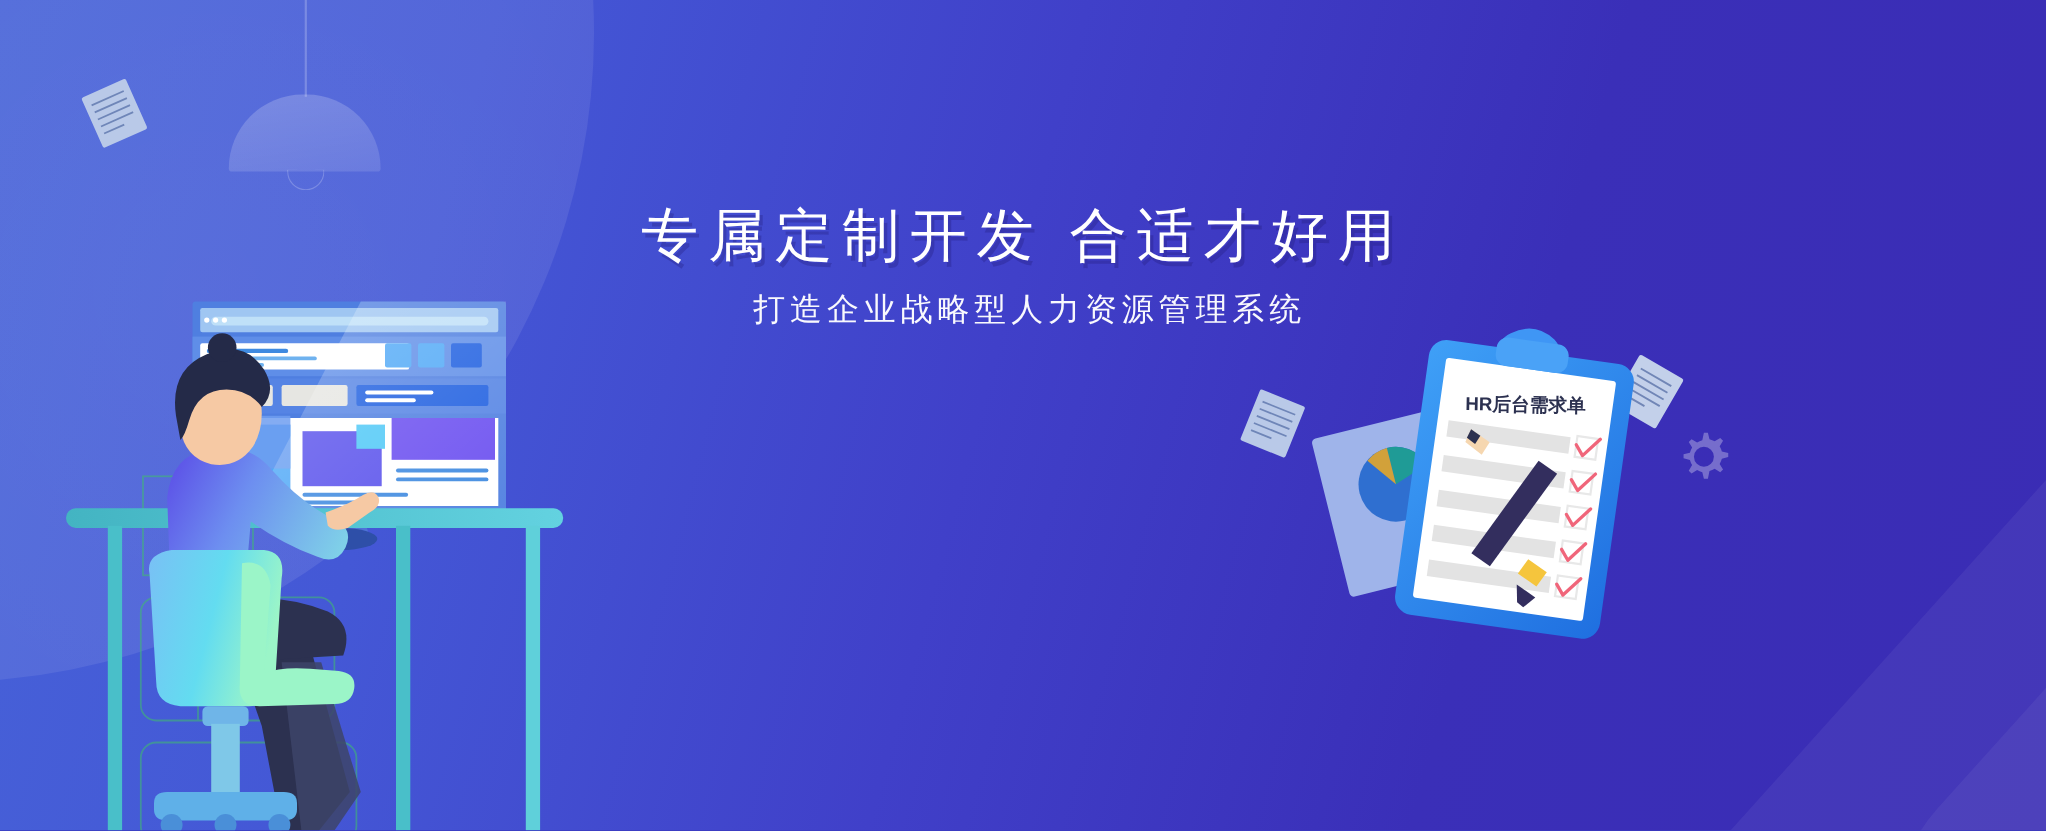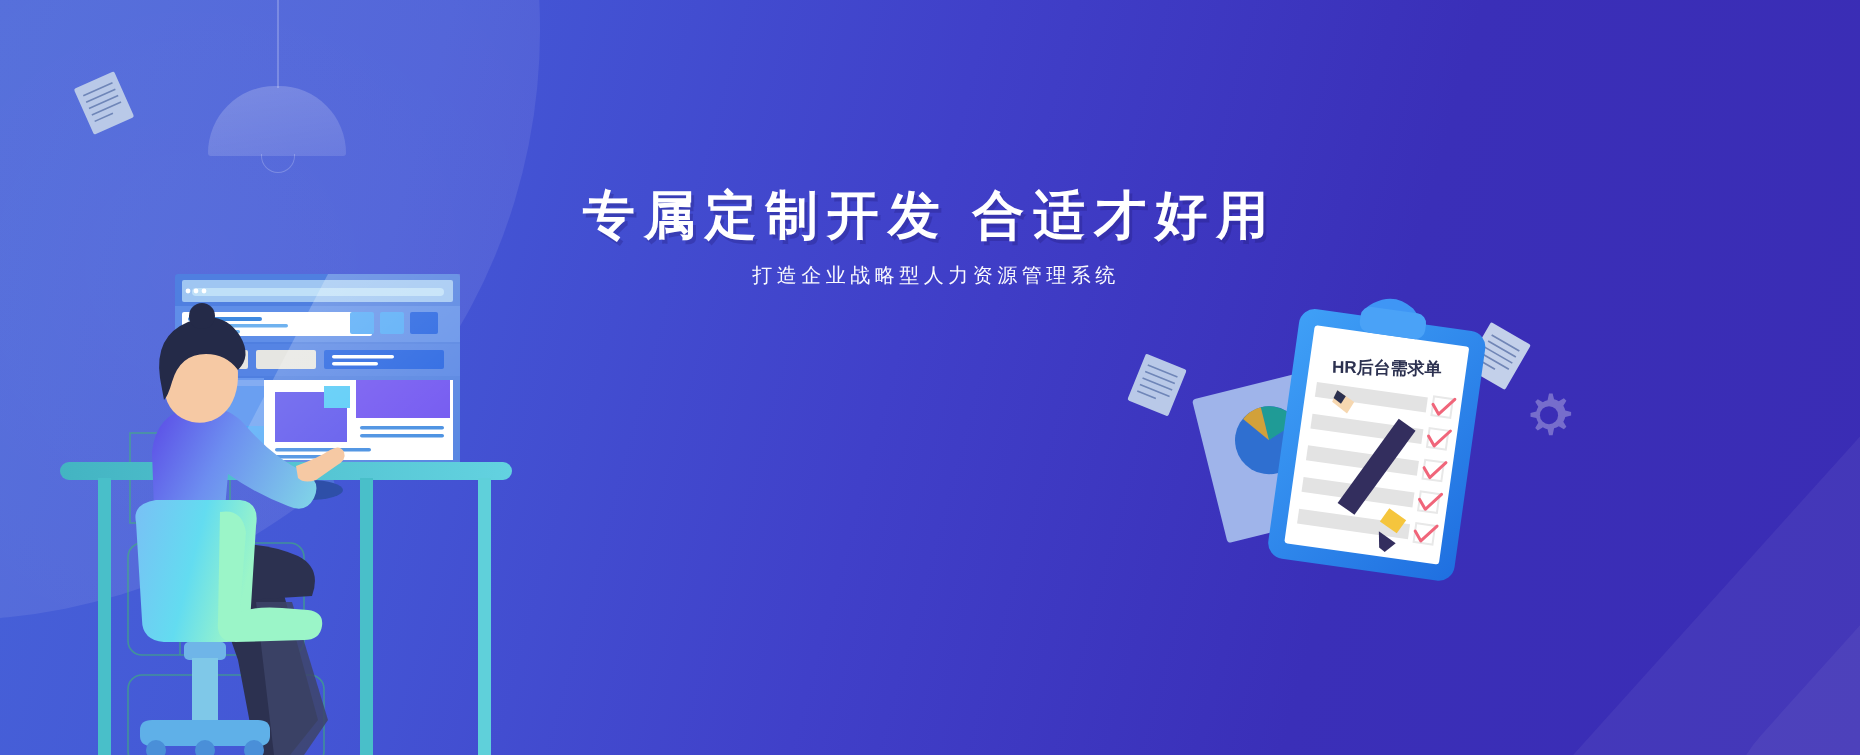--- a/index.html
+++ b/index.html
@@ -76,29 +76,29 @@
   
   .headline-wrap {
     position: absolute;
     left: 0; right: 0; top: 186px;
     text-align: center;
     z-index: 6;
   }
   .headline {
     margin: 0;
     font-size: 52px;
-    font-weight: bold;
+    font-weight: normal;
     color: #ffffff;
     letter-spacing: 9px;
     line-height: 1.15;
     text-shadow: 3px 4px 0 rgba(32,26,120,0.30);
   }
   .subhead {
     margin: 16px 0 0 0;
-    font-size: 20px;
+    font-size: 29px;
     color: #ffffff;
     letter-spacing: 4.5px;
     font-weight: normal;
     opacity: 0.97;
     padding-left: 12px;
   }
 
   
   .illo-left { position: absolute; left: 60px; top: 250px; width: 530px; height: 505px; }
   .illo-right { position: absolute; left: 1190px; top: 290px; width: 340px; height: 330px; }

